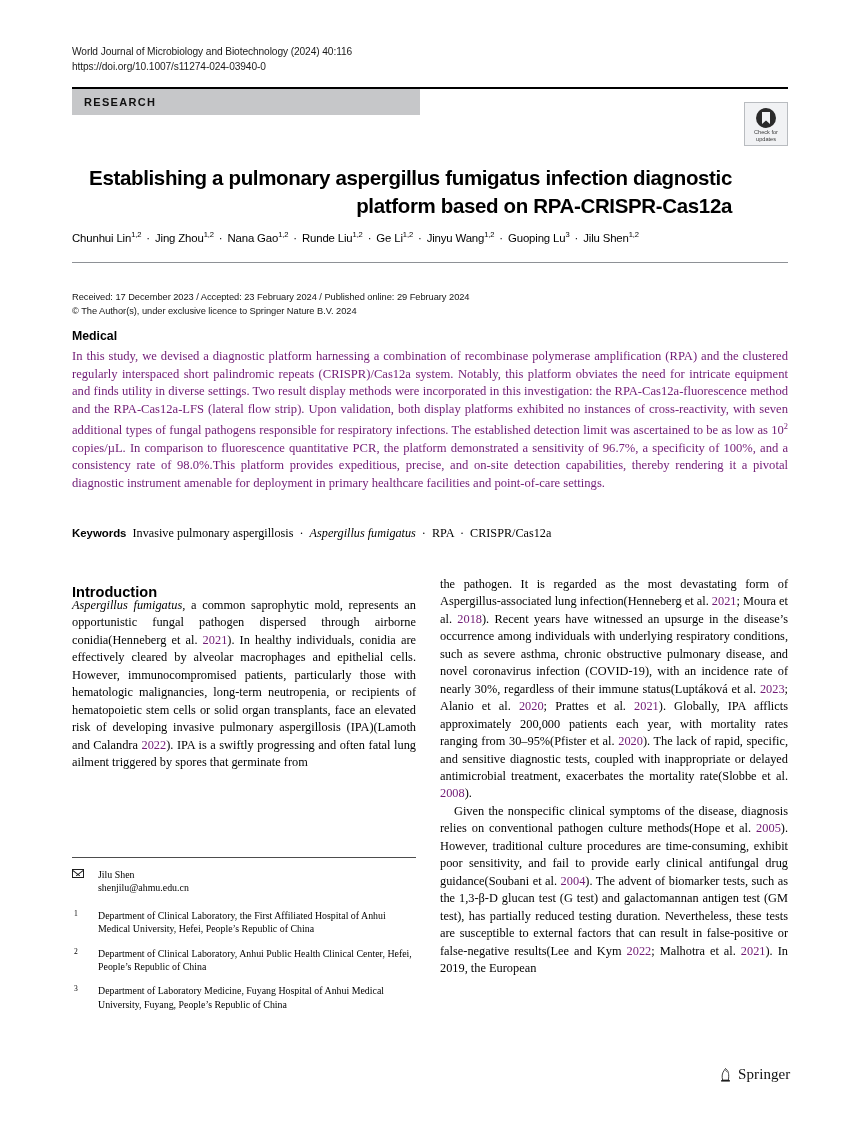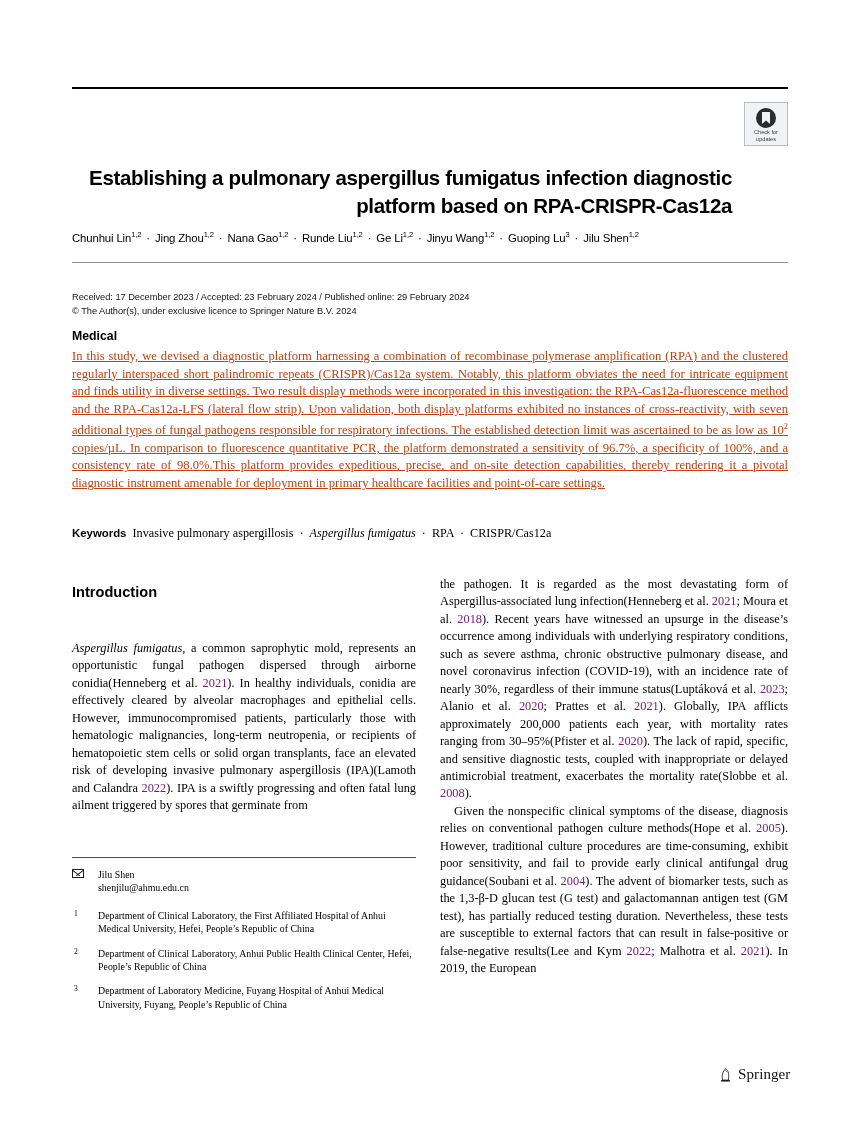--- a/index.html
+++ b/index.html
@@ -168,22 +168,21 @@
   }
   .abstract-body {
     position: absolute;
     left: 72px;
     top: 348px;
     width: 716px;
     font-size: 12.6px;
     line-height: 17.55px;
     text-align: justify;
     text-justify: inter-word;
-    color: #c2410c;
-    text-decoration: underline;
+    color: #701a75;
   }
   .abstract-body sup { font-size: 8.4px; vertical-align: super; }
 
   .keywords {
     position: absolute;
     left: 72px;
     top: 525px;
     width: 716px;
     font-size: 12.2px;
     line-height: 17px;
@@ -204,21 +203,21 @@
     top: 572px;
     font-family: "Liberation Sans", sans-serif;
     font-size: 14.6px;
     font-weight: bold;
     color: #000000;
   }
 
   .col-left {
     position: absolute;
     left: 72px;
-    top: 640px;
+    top: 597px;
     width: 344px;
     font-size: 12.35px;
     line-height: 17.45px;
     text-align: justify;
     color: #000000;
   }
   .col-right {
     position: absolute;
     left: 440px;
     top: 576px;
@@ -312,23 +311,30 @@
     font-size: 15px;
     color: #111111;
     letter-spacing: 0.1px;
   }
 </style>
 </head>
 <body>
 
 <div class="page">
 
+  <div class="journal-header">
+    <div>World Journal of Microbiology and Biotechnology (2024) 40:116</div>
+    <div>https://doi.org/10.1007/s11274-024-03940-0</div>
+  </div>
 
   <div class="header-rule"></div>
 
+  <div class="research-banner">
+    <span>RESEARCH</span>
+  </div>
 
   <div class="crossmark">
     <div class="disc"></div>
     <div class="flag"></div>
     <div class="cm-text">
       <div>Check for</div>
       <div>updates</div>
     </div>
   </div>
 

